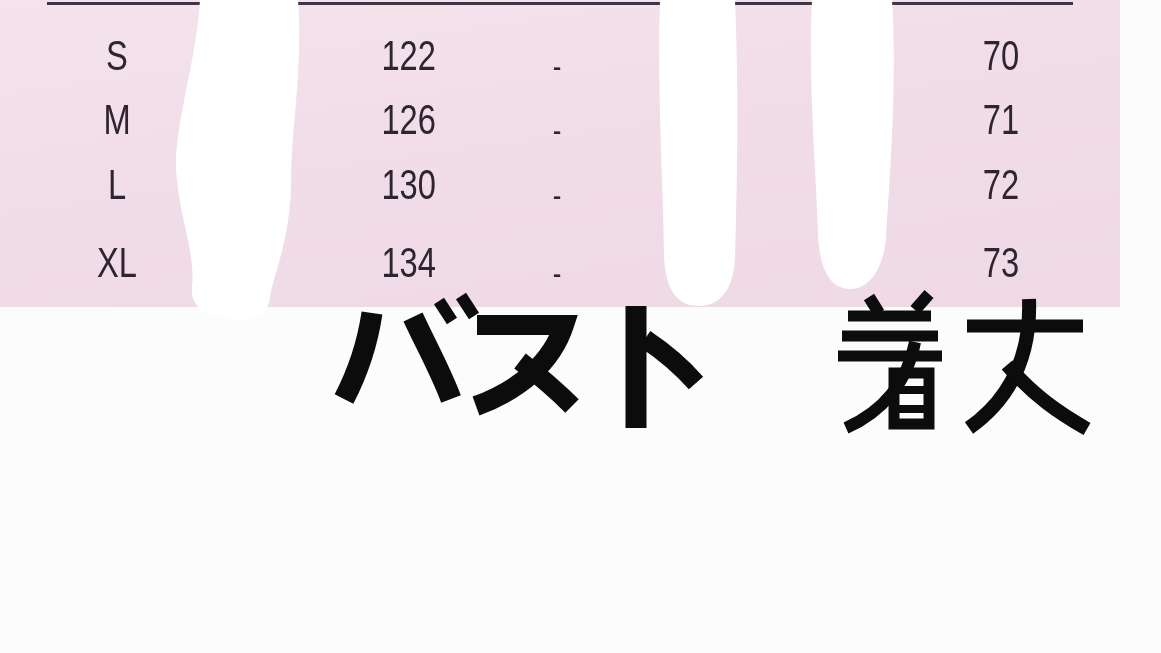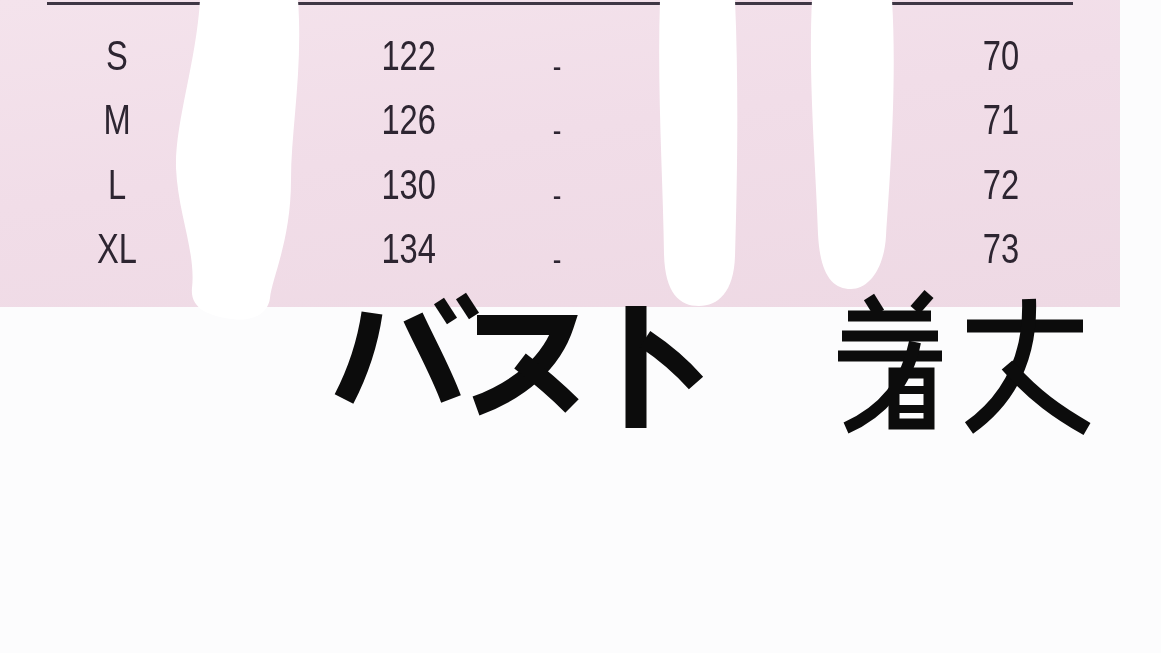--- a/index.html
+++ b/index.html
@@ -11,21 +11,21 @@
   .panel{
     position:absolute;left:0;top:0;width:1120px;height:307px;z-index:1;
     background:linear-gradient(172deg,#f4e3ec 0%,#f1dde8 45%,#eed9e4 100%);
   }
   .topline{
     position:absolute;left:47px;top:2px;width:1026px;height:3px;
     background:#3e3644;z-index:2;
   }
   
   .trow{position:absolute;left:0;width:1120px;height:66px;z-index:2;}
-  .r0{top:22px}.r1{top:86px}.r2{top:151px}.r3{top:215px}
+  .r0{top:22px}.r1{top:86px}.r2{top:151px}.r3{top:229px}
   .cell{
     position:absolute;line-height:66px;font-size:43px;color:#2d2531;
     text-align:center;transform:scaleX(0.76);transform-origin:50% 50%;
     white-space:nowrap;
   }
   .c-size{left:85px;width:64px;}
   .c-bust{left:374px;width:62px;}
   .c-dash{left:537px;width:40px;font-size:34px;line-height:88px;}
   .c-len{left:969px;width:64px;}
   

